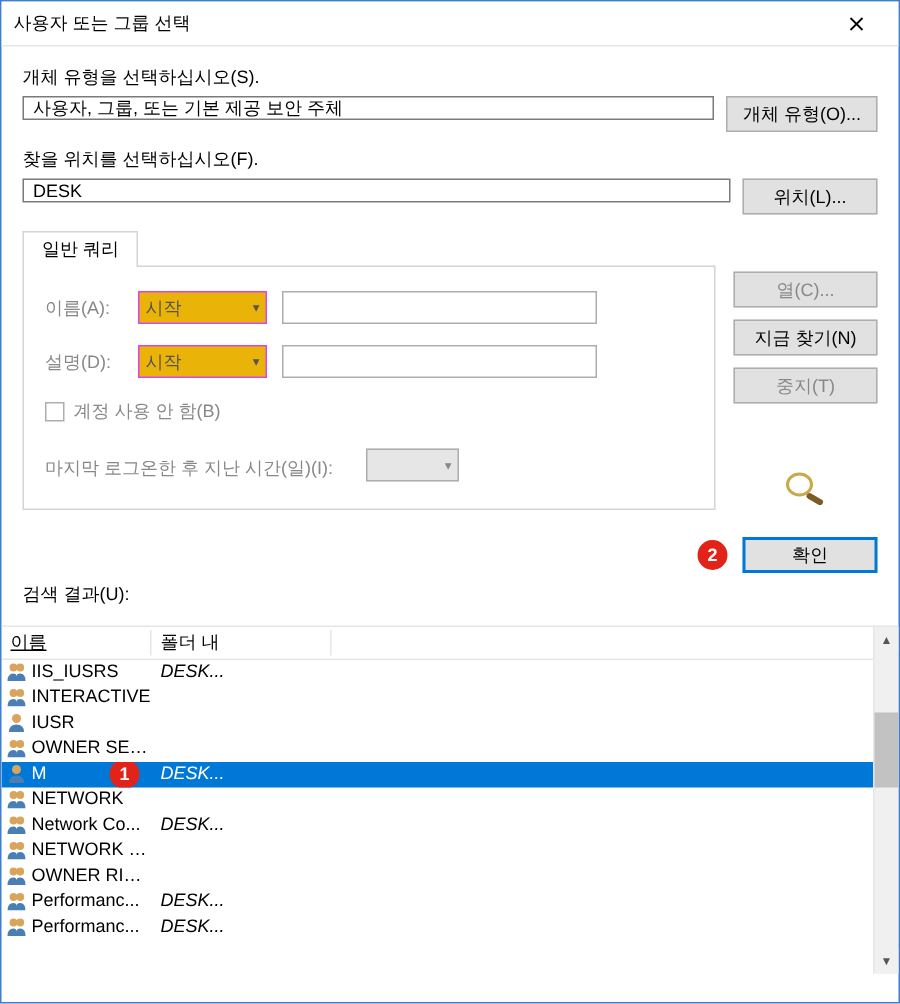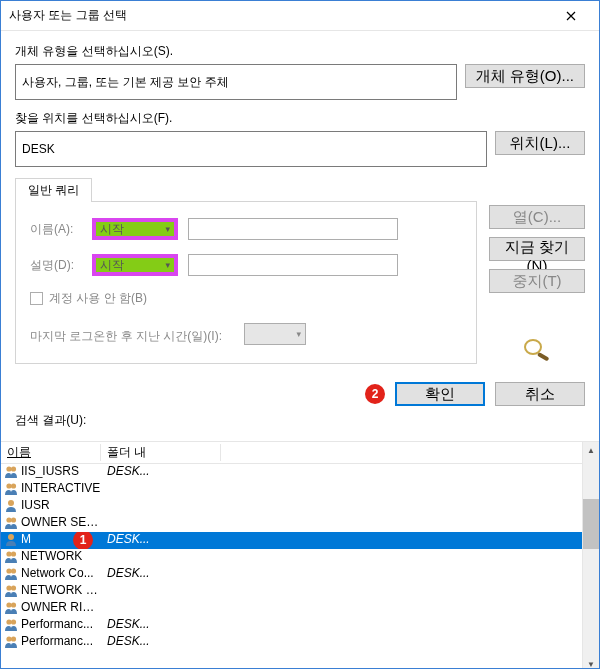--- a/index.html
+++ b/index.html
@@ -25,33 +25,33 @@
   .titlebar .close {
     width: 40px; height: 28px; display: flex; align-items: center; justify-content: center;
     font-size: 14px; cursor: pointer;
   }
   .content { padding: 12px 14px 8px 14px; }
   .section-label { margin-bottom: 4px; color: #000; }
   .row { display: flex; gap: 8px; margin-bottom: 10px; }
   .input-box {
     flex: 1;
     border: 1px solid #7a7a7a;
-    height: 36px;
+    height: 16px;
     padding: 2px 6px;
     font-size: 12px;
     background: #fff;
     display: flex;
     align-items: center;
   }
   .btn {
     height: 24px;
     min-width: 90px;
     background: #e1e1e1;
     border: 1px solid #adadad;
-    font-size: 15px;
+    font-size: 12px;
     font-family: inherit;
     cursor: pointer;
     padding: 0 10px;
   }
   .btn:disabled { color: #888; cursor: default; }
   .btn.primary { border: 2px solid #0078d7; }
   .tab-panel {
     display: flex;
     gap: 12px;
     margin-top: 6px;
@@ -77,22 +77,22 @@
   }
   .field-row {
     display: flex;
     align-items: center;
     gap: 10px;
     margin-bottom: 14px;
   }
   .field-label { width: 52px; color: #888; }
   .combo {
     width: 86px; height: 22px;
-    border: 4px solid #d946ef;
-    background: #84cc16;
+    border: 1px solid #d946ef;
+    background: #eab308;
     font-size: 12px;
     font-family: inherit;
     padding: 0 4px;
     color: #555;
     display: flex;
     align-items: center;
     justify-content: space-between;
   }
   .combo .chev { font-size: 9px; color: #555; }
   .txt {
@@ -296,21 +296,20 @@
           <ellipse cx="12" cy="10" rx="8" ry="7" fill="none" stroke="#c9a94a" stroke-width="2"></ellipse>
           <rect x="18" y="15" width="12" height="4" rx="2" fill="#7a5c26" transform="rotate(30 18 15)"></rect>
         </svg>
       </div>
     </div>
   </div>
 
   <div class="bottom-actions">
     <div class="badge">2</div>
     <button class="btn primary">확인</button>
-    <button class="btn">취소</button>
   </div>
 
   <div class="result-label">검색 결과(U):</div>
 </div>
 
 <div class="table-wrap">
   <div class="table-main">
     <div class="th-row">
       <div class="th">이름</div>
       <div class="th">폴더 내</div>

